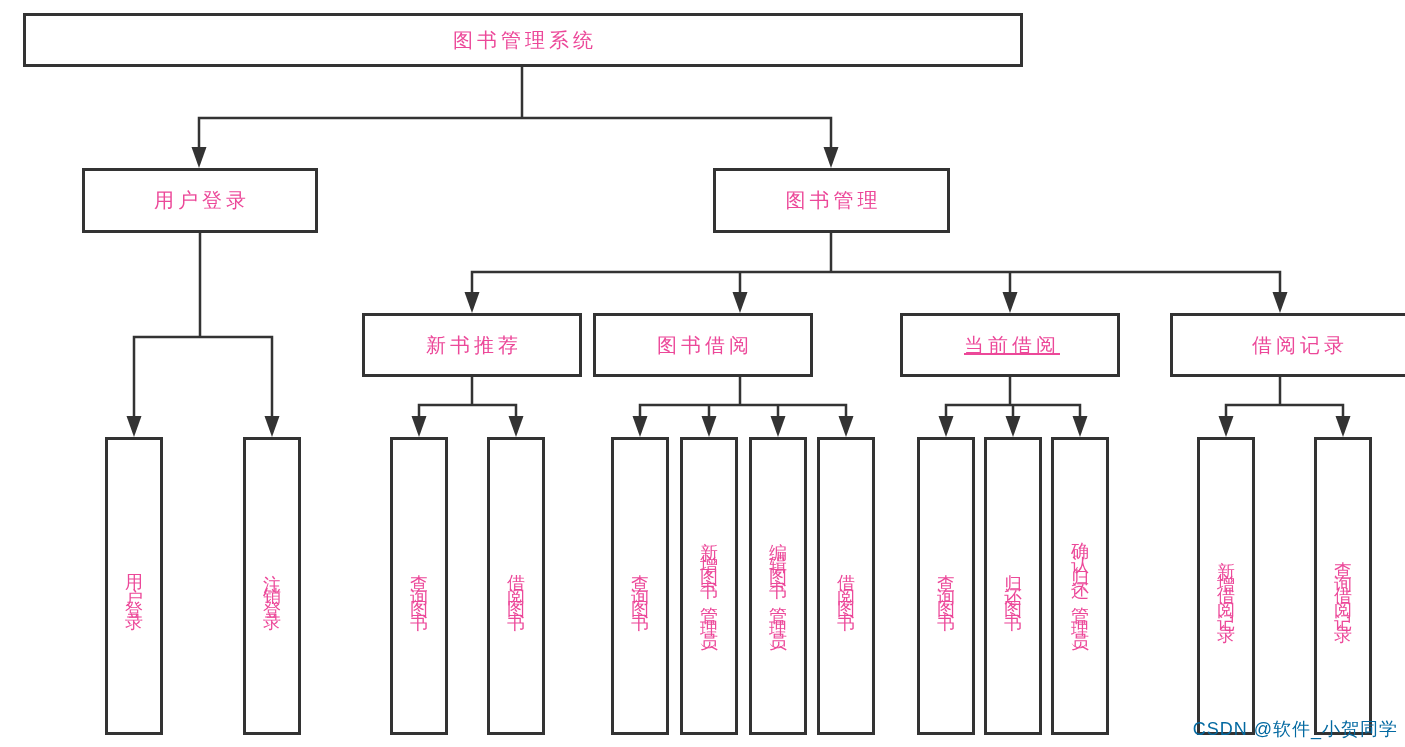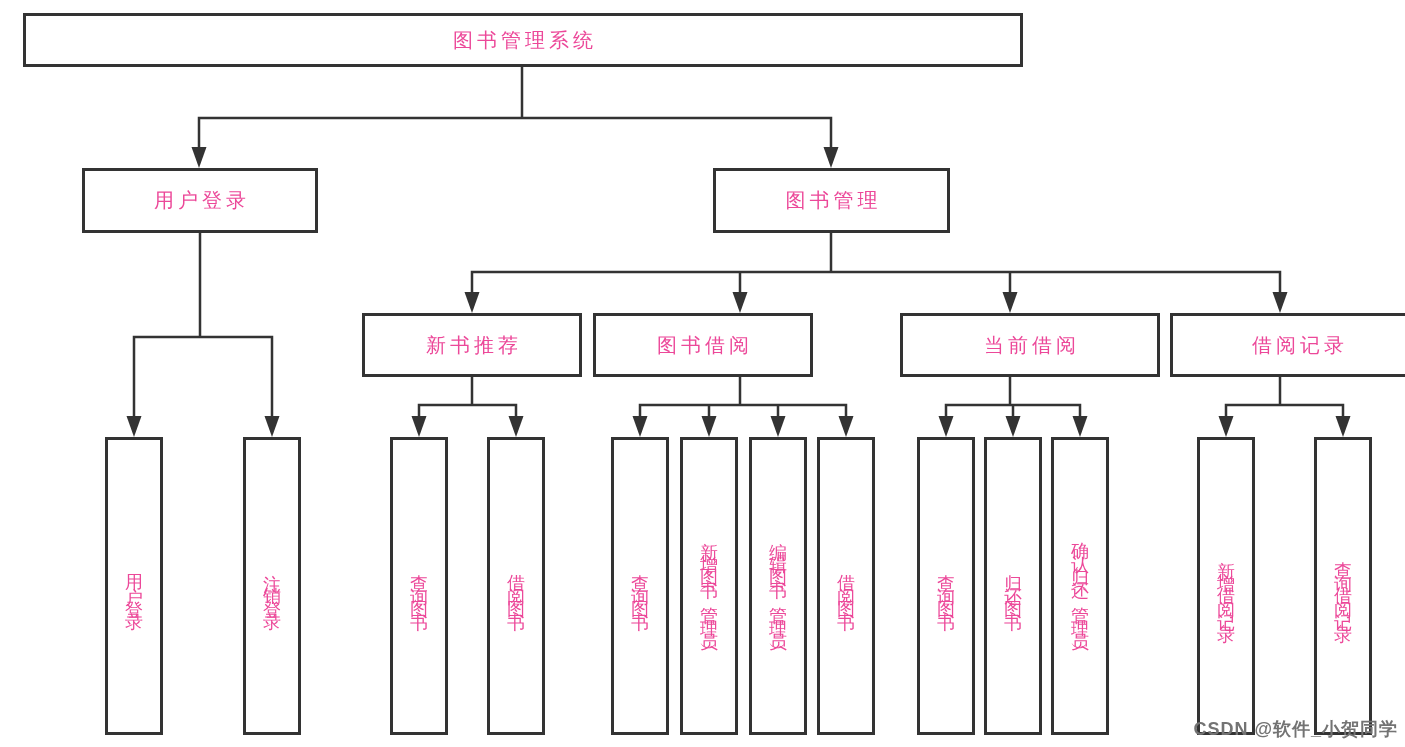--- a/index.html
+++ b/index.html
@@ -43,23 +43,22 @@
   .root  { left: 23px;  top: 13px;  width: 1000px; height: 54px; }
   .lvl2  { top: 168px; height: 65px; }
   .lvl3  { top: 313px; height: 64px; text-align: right; }
   .leaf  { top: 437px; height: 298px; width: 58px; }
   #watermark {
     position: absolute;
     right: 7px;
     bottom: 6px;
     font-size: 18px;
     letter-spacing: 1px;
-    color: #737373;
+    color: #0369a1;
     white-space: nowrap;
-    font-weight: bold;
   }
 </style>
 </head>
 <body>
 
 <div id="canvas">
 
   <svg id="wires" viewBox="0 0 1405 747" xmlns="http://www.w3.org/2000/svg">
     <g stroke="#333333" stroke-width="2.5" fill="none" stroke-linecap="square">
 
@@ -113,21 +112,21 @@
   <div class="box lvl2" style="left:713px; width:237px;">
     <span class="hlabel">图书管理</span>
   </div>
 
   <div class="box lvl3" style="left:362px; width:220px;">
     <span class="hlabel">新书推荐</span>
   </div>
   <div class="box lvl3" style="left:593px; width:220px;">
     <span class="hlabel">图书借阅</span>
   </div>
-  <div class="box lvl3" style="left:900px; width:260px;">
+  <div class="box lvl3" style="left:900px; width:220px;text-decoration:underline;">
     <span class="hlabel">当前借阅</span>
   </div>
   <div class="box lvl3" style="left:1170px; width:256px;">
     <span class="hlabel">借阅记录</span>
   </div>
 
   <div class="box leaf" style="left:105px;">
     <span class="vlabel">用户登录</span>
   </div>
   <div class="box leaf" style="left:243px;">

